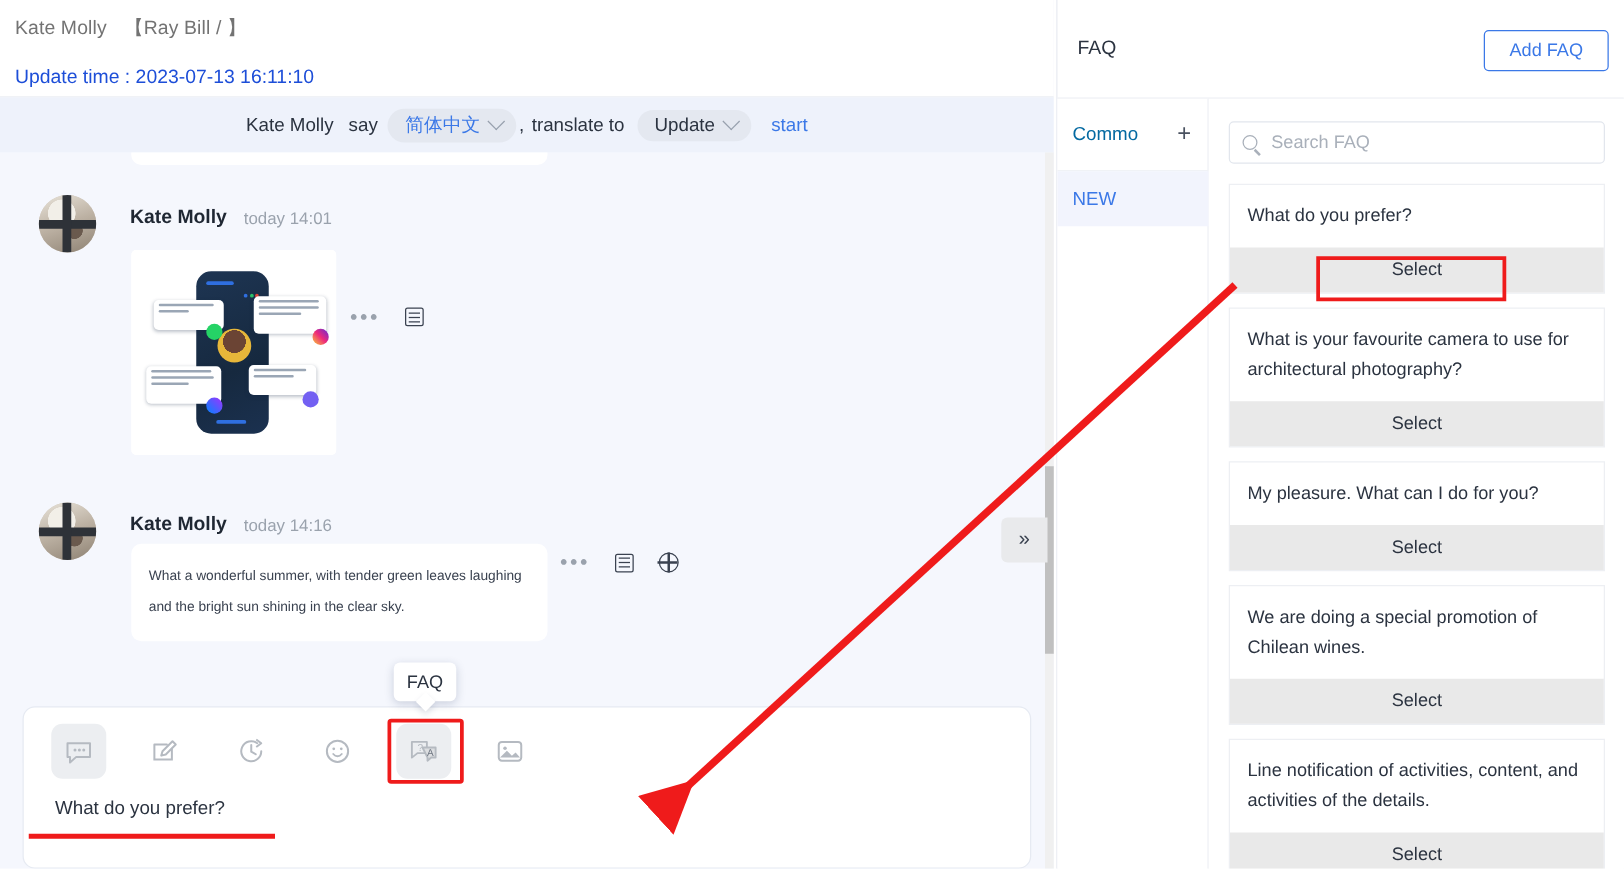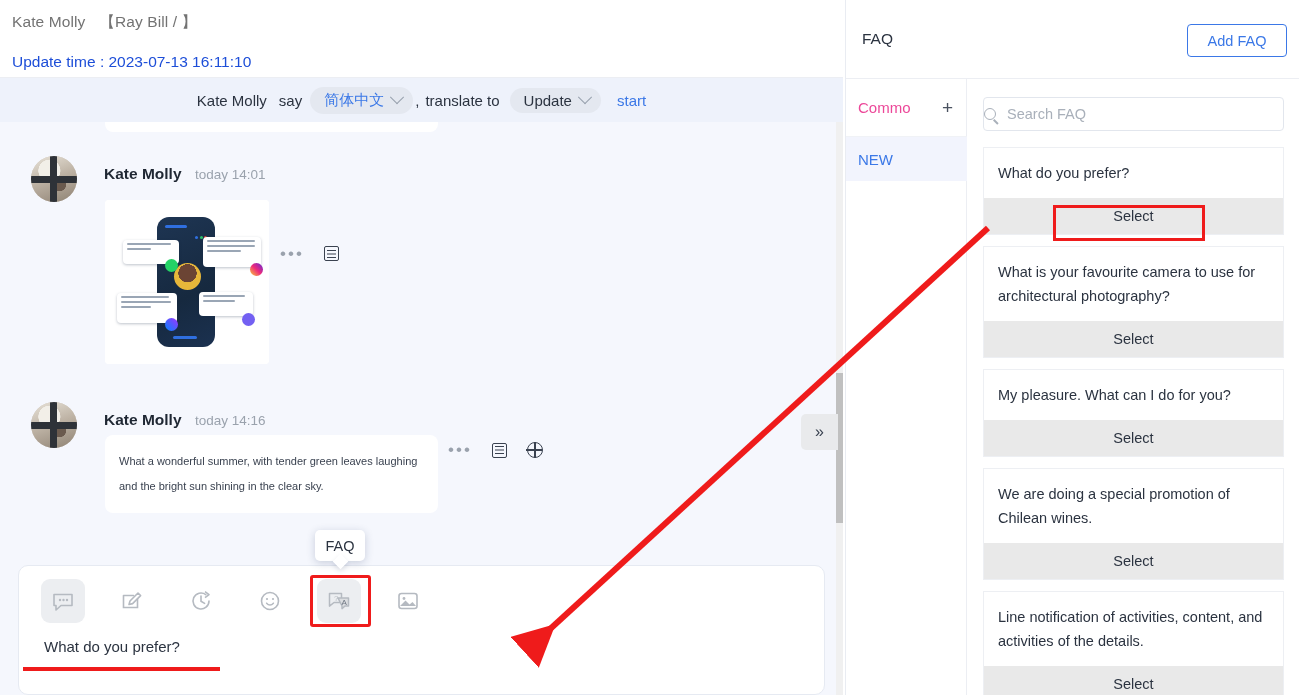--- a/index.html
+++ b/index.html
@@ -184,34 +184,34 @@
   }
   .faq-cats {
     position: absolute; left: 0; top: 79px; width: 121px; height: 616px;
     border-right: 1px solid #eceef3; background: #fff;
   }
   .cat-head {
     position: absolute; left: 0; top: 0; width: 121px; height: 58px;
     display: flex; align-items: center; justify-content: space-between;
     padding: 0 14px 0 12px; border-bottom: 1px solid #f0f2f6;
   }
-  .cat-head .cat-label { font-size: 15px; color: #ec4899; overflow: hidden; white-space: nowrap; }
+  .cat-head .cat-label { font-size: 15px; color: #0369a1; overflow: hidden; white-space: nowrap; }
   .cat-head .plus { font-size: 19px; color: #4a5260; cursor: pointer; line-height: 1; }
   .cat-item {
     position: absolute; left: 0; top: 58px; width: 121px; height: 44px;
     display: flex; align-items: center; padding-left: 12px;
     font-size: 15px; color: #3b78e7; background: #f2f4fd; cursor: pointer;
   }
   .faq-list {
     position: absolute; left: 121px; top: 79px; width: 333px; height: 616px;
     background: #fff; padding: 18px 16px 0 16px; overflow: hidden;
   }
   .search-box {
     position: relative; width: 301px; height: 34px; border: 1px solid #e2e6ed; border-radius: 4px;
-    display: flex; align-items: center; gap: 9px; margin-bottom: 16px;
+    display: flex; align-items: center; padding-left: 10px; gap: 9px; margin-bottom: 16px;
   }
   .search-icon { width: 12px; height: 12px; border: 1.5px solid #a9b0ba; border-radius: 50%; position: relative; }
   .search-icon:after { content:""; position:absolute; right:-4px; bottom:-3px; width:6px; height:1.5px; background:#a9b0ba; transform: rotate(45deg); }
   .search-input {
     border: none; outline: none; font-size: 14.5px; color: #2b3340;
     font-family: "Liberation Sans", sans-serif; width: 240px; background: transparent;
   }
   .search-input::placeholder { color: #a9b0ba; }
   .faq-card { width: 301px; border: 1px solid #edeff3; margin-bottom: 11px; }
   .faq-q { padding: 13px 14px; font-size: 14.5px; line-height: 24px; color: #2b3340; }

